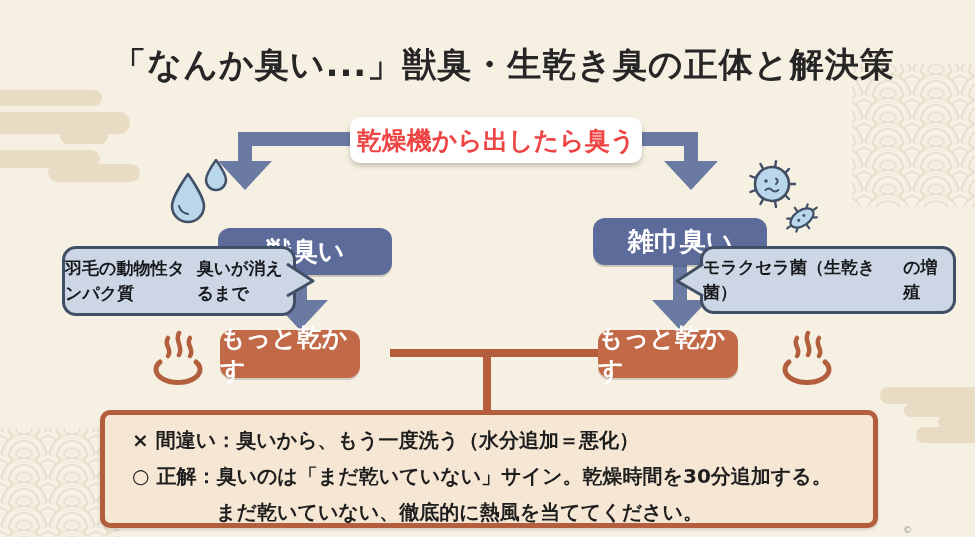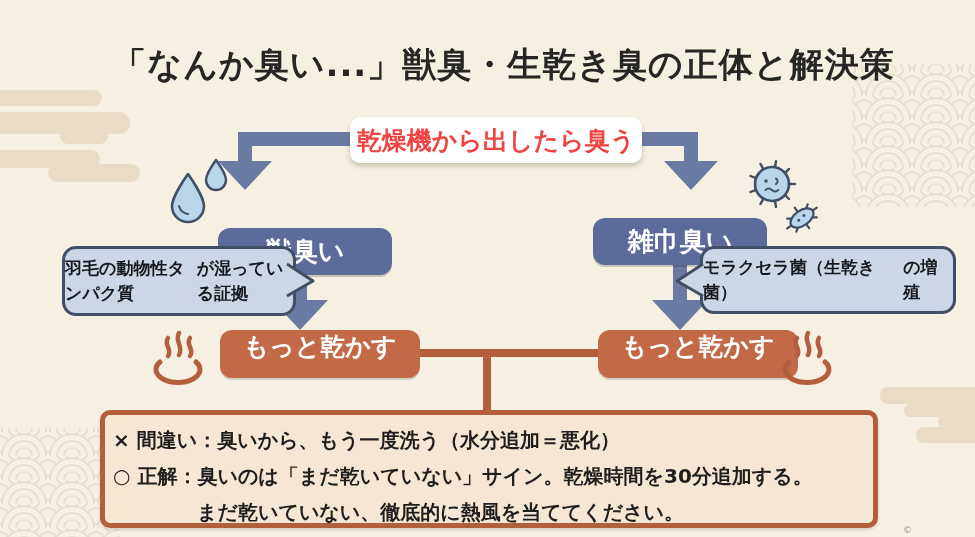--- a/index.html
+++ b/index.html
@@ -54,41 +54,41 @@
     background: var(--bubble_fill);
     border:3px solid var(--bubble_border); border-radius:14px;
     display:flex; flex-direction:row; align-items:center; justify-content:center;
     font-size:17px; font-weight:800; color:#16181c; line-height:1.45;
     z-index:2;
   }
   .bubble-left  { left:62px;  top:246px; width:228px; height:64px; }
   .bubble-right { left:700px; top:246px; width:250px; height:62px; }
 
   .action-box {
-    position:absolute; width:200px; height:48px;
+    position:absolute; width:140px; height:48px;
     background: var(--terracotta); border-radius:12px;
-    display:flex; align-items:flex-start; justify-content:center;
+    display:flex; align-items:center; justify-content:center;
     font-size:25px; font-weight:800; color:#fff;
     box-shadow:0 2px 0 rgba(0,0,0,.15); z-index:2;
   }
   .action-left  { left:220px; top:330px; }
   .action-right { left:598px; top:330px; }
 
   .icon { position:absolute; z-index:2; }
   .icon-drops { left:166px; top:158px; }
   .icon-germ  { left:742px; top:156px; }
   .icon-onsen-left  { left:146px; top:330px; }
   .icon-onsen-right { left:775px; top:330px; }
 
   .answer-box {
     position:absolute; left:100px; top:410px; width:778px; height:118px;
     box-sizing:border-box;
     background: var(--answer_fill);
     border:5px solid var(--terracotta_dark); border-radius:10px;
-    padding:7px 12px 0 8px;
+    padding:7px 12px 0 27px;
     font-size:20px; font-weight:800; color: var(--answer_text);
     line-height:36px; z-index:2;
     box-shadow:0 2px 3px rgba(0,0,0,.12);
   }
   .answer-line { white-space:nowrap; }
   .answer-indent { padding-left:84px; }
 
   .watermark {
     position:absolute; left:903px; top:525px;
     font-size:9px; color:#9a9a93; z-index:4; letter-spacing:1px;
@@ -175,21 +175,21 @@
 
   <div class="smell-box smell-left">
     <span>獣臭い</span>
   </div>
   <div class="smell-box smell-right">
     <span>雑巾臭い</span>
   </div>
 
   <div class="bubble bubble-left">
     <span>羽毛の動物性タンパク質</span>
-    <span>が湿っている証拠</span>
+    <span>臭いが消えるまで</span>
   </div>
   <div class="bubble bubble-right">
     <span>モラクセラ菌（生乾き菌）</span>
     <span>の増殖</span>
   </div>
 
   <div class="action-box action-left">
     <span>もっと乾かす</span>
   </div>
   <div class="action-box action-right">

